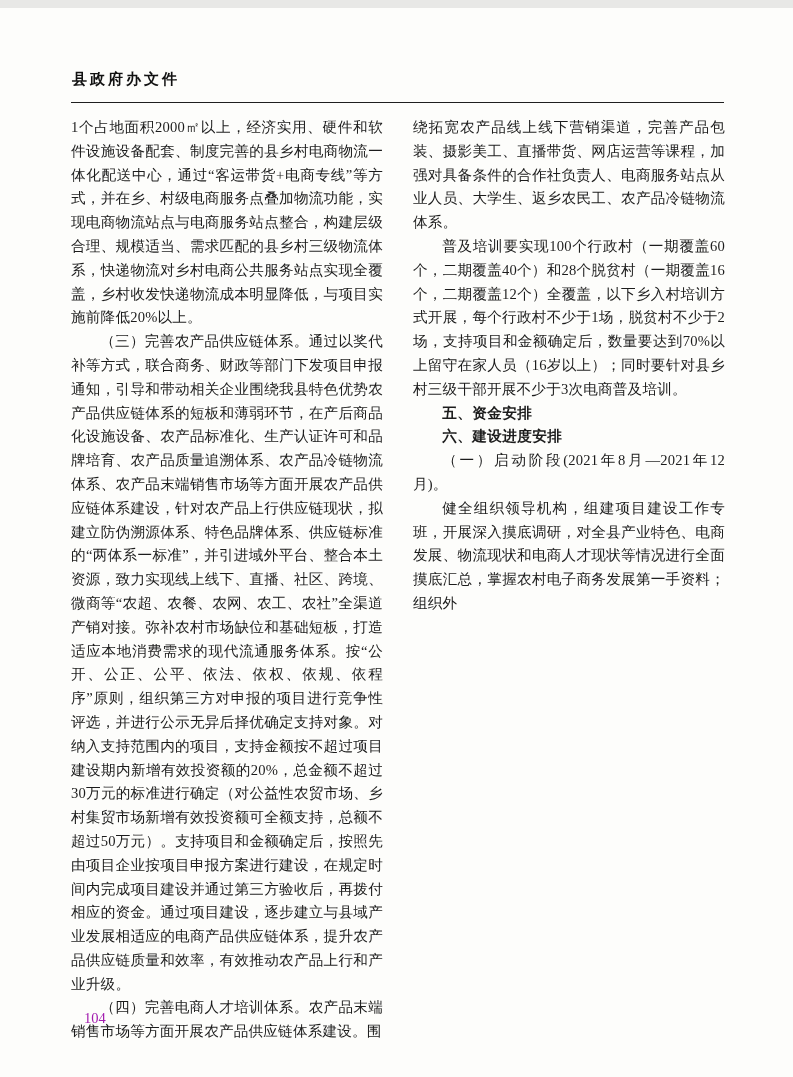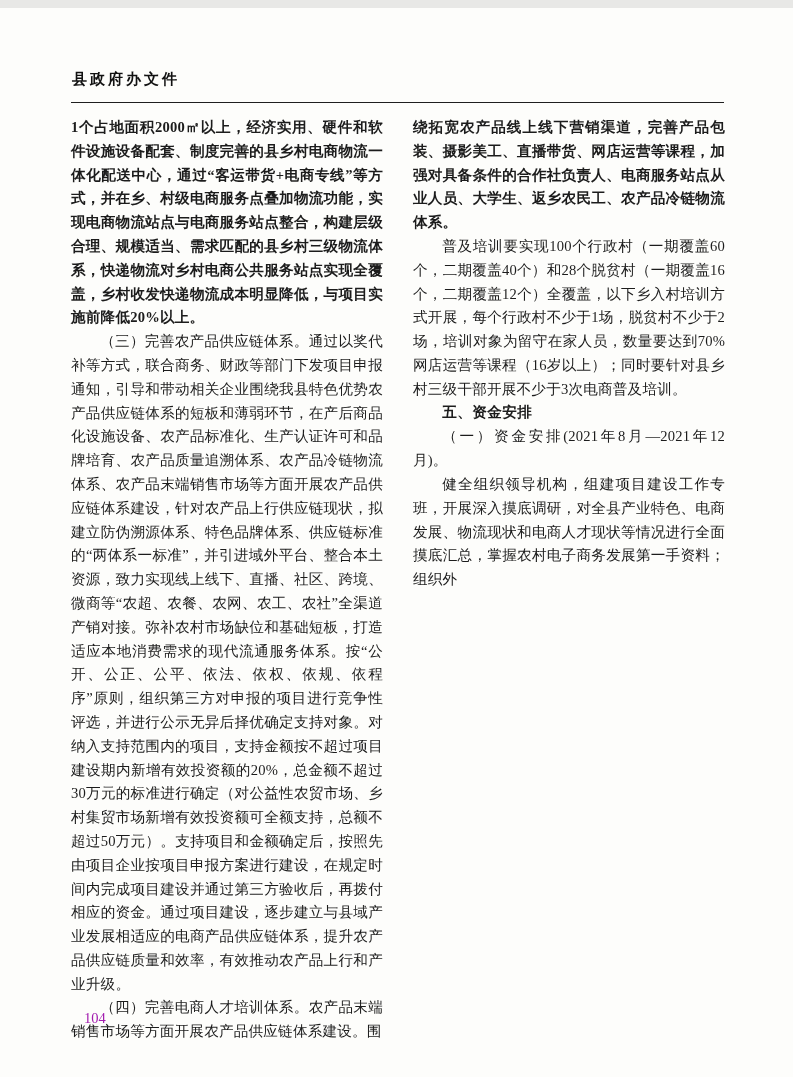--- a/index.html
+++ b/index.html
@@ -48,25 +48,25 @@
   }
   .block {
     margin: 0;
     font-size: 14.6px;
     line-height: 23.8px;
     text-align: justify;
     letter-spacing: 0.2px;
     word-break: break-all;
   }
   .block.paragraph { text-indent: 2em; }
-  .block.continuation { text-indent: 0; font-weight: bold; }
+  .block.continuation { text-indent: 0; }
   .block.heading {
     text-indent: 2em;
     font-weight: 700;
-    font-family: Liberation Mono, monospace;
+    font-family: Liberation Serif, serif;
     letter-spacing: 0.4px;
   }
   .page-number {
     position: absolute;
     left: 84px;
     top: 1002px;
     font-size: 14.5px;
     color: #a21caf;
   }
 </style>
@@ -78,21 +78,22 @@
   <div class="header-rule"></div>
 
   <div class="columns">
     <div class="column">
         <p class="block continuation">1个占地面积2000㎡以上，经济实用、硬件和软件设施设备配套、制度完善的县乡村电商物流一体化配送中心，通过“客运带货+电商专线”等方式，并在乡、村级电商服务点叠加物流功能，实现电商物流站点与电商服务站点整合，构建层级合理、规模适当、需求匹配的县乡村三级物流体系，快递物流对乡村电商公共服务站点实现全覆盖，乡村收发快递物流成本明显降低，与项目实施前降低20%以上。</p>
         <p class="block paragraph">（三）完善农产品供应链体系。通过以奖代补等方式，联合商务、财政等部门下发项目申报通知，引导和带动相关企业围绕我县特色优势农产品供应链体系的短板和薄弱环节，在产后商品化设施设备、农产品标准化、生产认证许可和品牌培育、农产品质量追溯体系、农产品冷链物流体系、农产品末端销售市场等方面开展农产品供应链体系建设，针对农产品上行供应链现状，拟建立防伪溯源体系、特色品牌体系、供应链标准的“两体系一标准”，并引进域外平台、整合本土资源，致力实现线上线下、直播、社区、跨境、微商等“农超、农餐、农网、农工、农社”全渠道产销对接。弥补农村市场缺位和基础短板，打造适应本地消费需求的现代流通服务体系。按“公开、公正、公平、依法、依权、依规、依程序”原则，组织第三方对申报的项目进行竞争性评选，并进行公示无异后择优确定支持对象。对纳入支持范围内的项目，支持金额按不超过项目建设期内新增有效投资额的20%，总金额不超过30万元的标准进行确定（对公益性农贸市场、乡村集贸市场新增有效投资额可全额支持，总额不超过50万元）。支持项目和金额确定后，按照先由项目企业按项目申报方案进行建设，在规定时间内完成项目建设并通过第三方验收后，再拨付相应的资金。通过项目建设，逐步建立与县域产业发展相适应的电商产品供应链体系，提升农产品供应链质量和效率，有效推动农产品上行和产业升级。</p>
         <p class="block paragraph">（四）完善电商人才培训体系。农产品末端销售市场等方面开展农产品供应链体系建设。围</p>
       </div>
     <div class="column">
         <p class="block continuation">绕拓宽农产品线上线下营销渠道，完善产品包装、摄影美工、直播带货、网店运营等课程，加强对具备条件的合作社负责人、电商服务站点从业人员、大学生、返乡农民工、农产品冷链物流体系。</p>
-        <p class="block paragraph">普及培训要实现100个行政村（一期覆盖60个，二期覆盖40个）和28个脱贫村（一期覆盖16个，二期覆盖12个）全覆盖，以下乡入村培训方式开展，每个行政村不少于1场，脱贫村不少于2场，培训对象为留守在家人员，数量要达到70%网店运营等课程（16岁以上）；同时要针对县乡村三级干部开展不少于3次电商普及培训。</p>
+        <p class="block paragraph">普及培训要实现100个行政村（一期覆盖60个，二期覆盖40个）和28个脱贫村（一期覆盖16个，二期覆盖12个）全覆盖，以下乡入村培训方式开展，每个行政村不少于1场，脱贫村不少于2场，支持项目和金额确定后，数量要达到70%以上留守在家人员（16岁以上）；同时要针对县乡村三级干部开展不少于3次电商普及培训。</p>
         <p class="block heading">五、资金安排</p>
-        <p class="block paragraph">（一）资金安排(2021年8月—2021年12月)。</p>
+        <p class="block heading">六、建设进度安排</p>
+        <p class="block paragraph">（一）启动阶段(2021年8月—2021年12月)。</p>
         <p class="block paragraph">健全组织领导机构，组建项目建设工作专班，开展深入摸底调研，对全县产业特色、电商发展、物流现状和电商人才现状等情况进行全面摸底汇总，掌握农村电子商务发展第一手资料；组织外</p>
       </div>
   </div>
 
   <div class="page-number">104</div>
 </div>
 
 </body></html>

